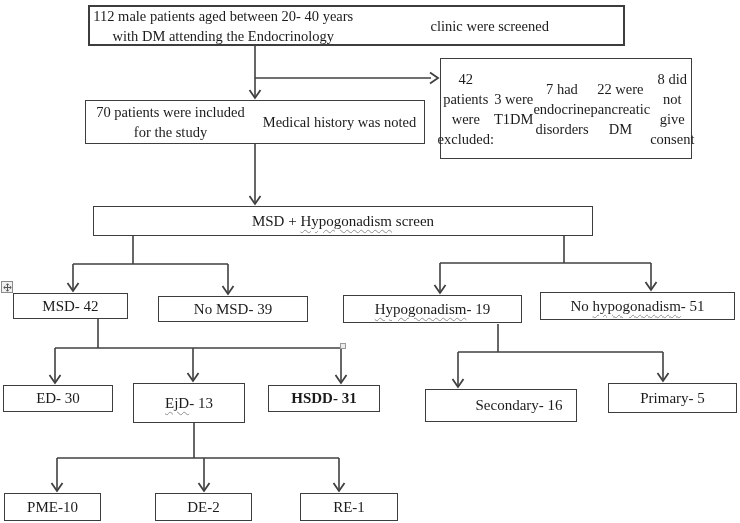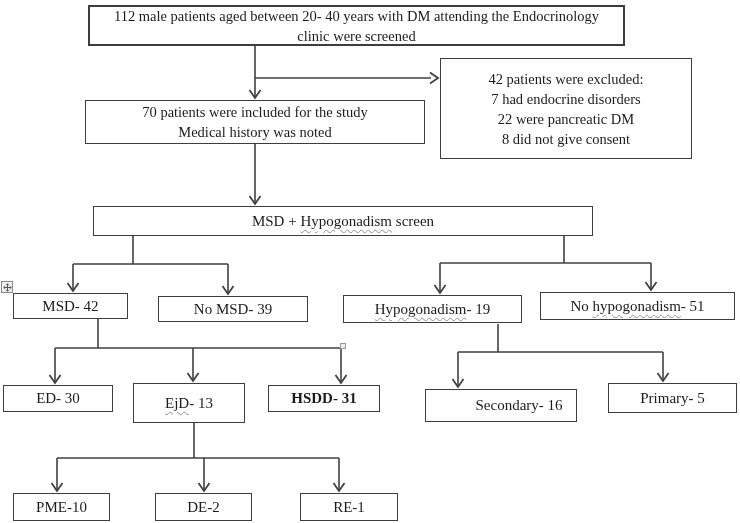--- a/index.html
+++ b/index.html
@@ -9,21 +9,21 @@
     background:#ffffff;
     font-family:"Liberation Serif", serif;
     color:#1b1b1b;
     overflow:hidden;
   }
   .wires{position:absolute;left:0;top:0;width:740px;height:523px;pointer-events:none;}
   .box{
     position:absolute;
     border:1.5px solid #3d3d3d;
     background:#ffffff;
-    display:flex;flex-direction:column;
+    display:flex;flex-direction:row;
     align-items:center;justify-content:center;
     text-align:center;
     font-size:15px;line-height:19px;
     box-sizing:border-box;
   }
   .box.thick{border-width:2px;}
   .box .ln{width:100%;}
   .multiline{font-size:14.5px;line-height:20px;}
   .wavy{
     text-decoration-line:underline;
@@ -106,20 +106,21 @@
     </g>
   </svg>
 
   <div class="box thick multiline" style="left:88px;top:5px;width:537px;height:41px;">
     <div class="ln">112 male patients aged between 20- 40 years with DM attending the Endocrinology</div>
     <div class="ln">clinic were screened</div>
   </div>
 
   <div class="box multiline" style="left:440px;top:58px;width:252px;height:101px;">
     <div class="ln">42 patients were excluded:</div>
+    <div class="ln">3 were T1DM</div>
     <div class="ln">7 had endocrine disorders</div>
     <div class="ln">22 were pancreatic DM</div>
     <div class="ln">8 did not give consent</div>
   </div>
 
   <div class="box multiline" style="left:85px;top:100px;width:340px;height:44px;">
     <div class="ln">70 patients were included for the study</div>
     <div class="ln">Medical history was noted</div>
   </div>
 
@@ -156,21 +157,21 @@
   </div>
 
   <div class="box" style="left:425px;top:389px;width:152px;height:33px;padding-left:36px;">
     <span>Secondary- 16</span>
   </div>
 
   <div class="box" style="left:608px;top:383px;width:129px;height:30px;">
     <span>Primary- 5</span>
   </div>
 
-  <div class="box" style="left:13px;top:493px;width:97px;height:28px;">
+  <div class="box" style="left:4px;top:493px;width:97px;height:28px;">
     <span>PME-10</span>
   </div>
 
   <div class="box" style="left:155px;top:493px;width:97px;height:28px;">
     <span>DE-2</span>
   </div>
 
   <div class="box" style="left:300px;top:493px;width:98px;height:28px;">
     <span>RE-1</span>
   </div>

